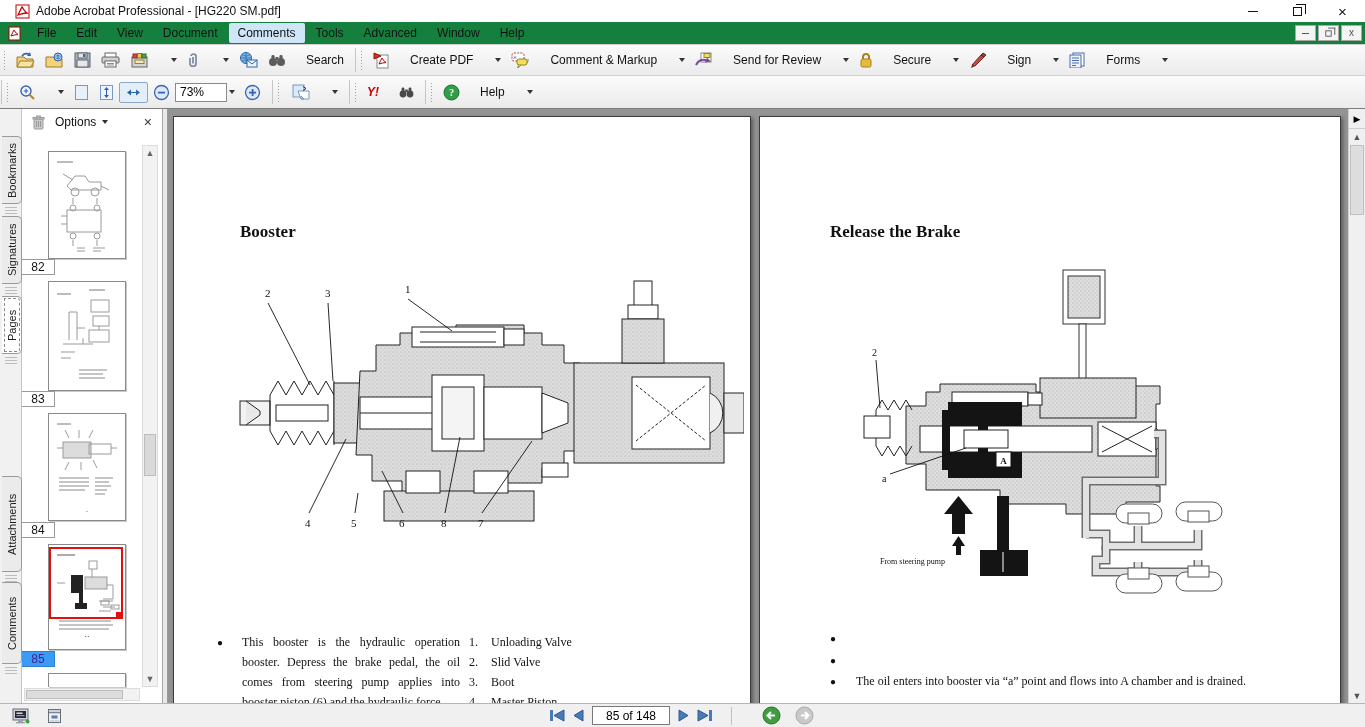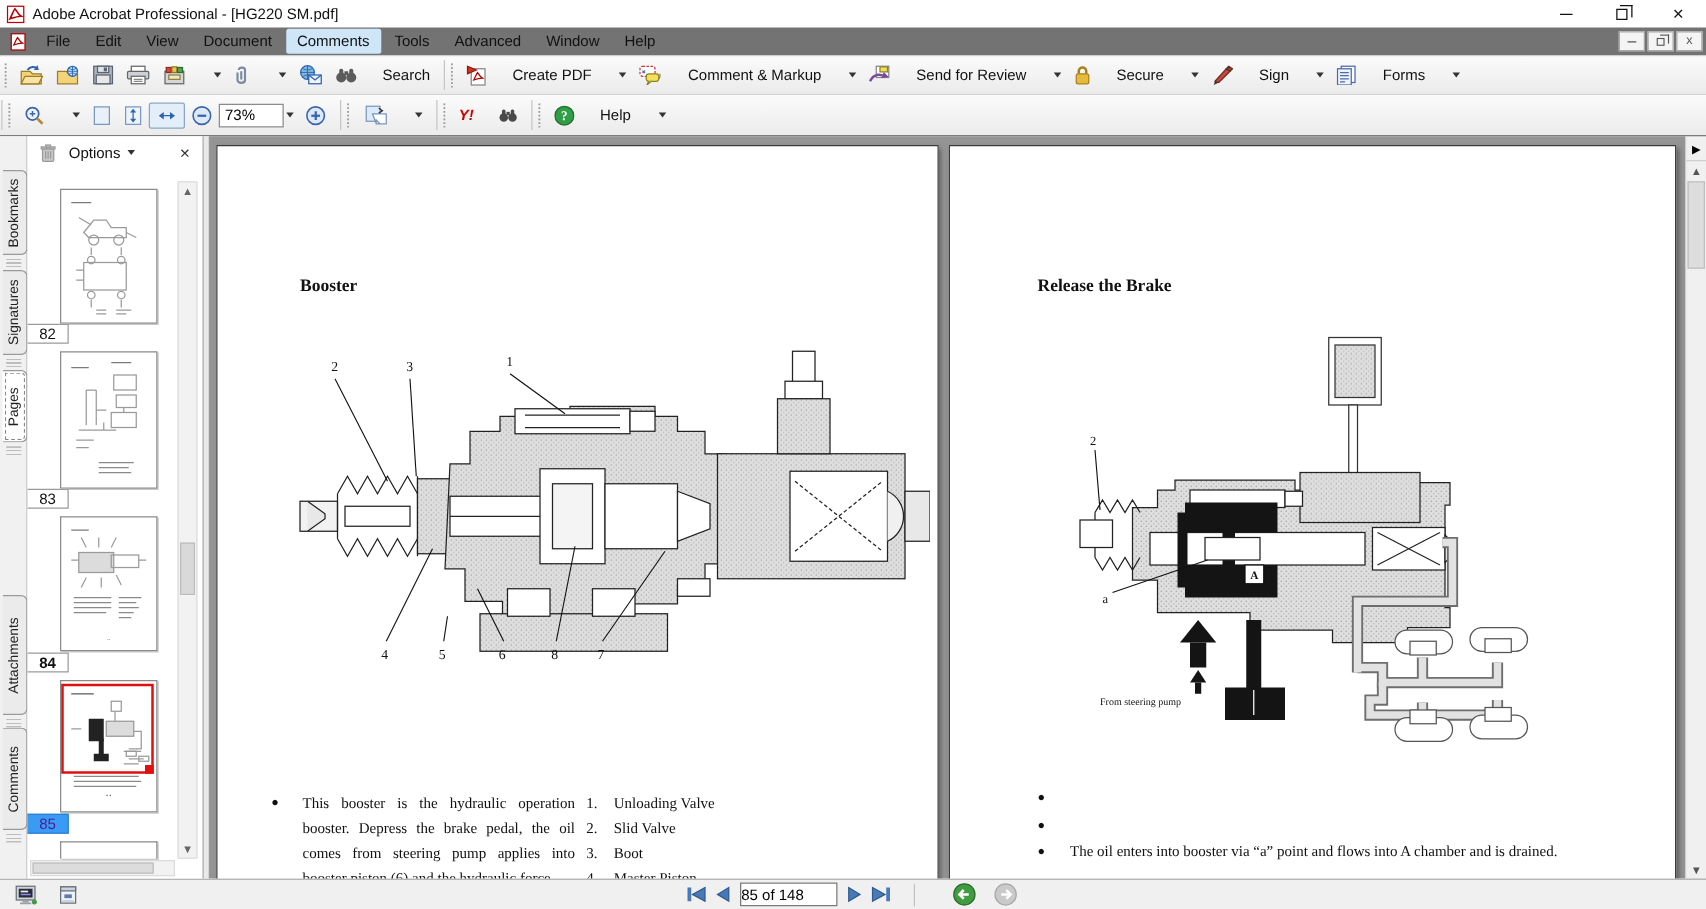--- a/index.html
+++ b/index.html
@@ -1,30 +1,30 @@
 <!DOCTYPE html>
 <html><head>
 <meta charset="utf-8">
 <style>
   * { box-sizing: border-box; margin: 0; padding: 0; }
   html,body { width:1365px; height:727px; overflow:hidden; }
   body { font-family:"Liberation Sans",sans-serif; font-size:12px; background:#fff; color:#111; }
   .window { position:relative; width:1365px; height:727px; background:#fff; }
 
   
-  .titlebar { height:22px; display:flex; align-items:center; padding-left:5px; background:#fff; }
+  .titlebar { height:22px; display:flex; align-items:center; padding-left:15px; background:#fff; }
   .titlebar .title { margin-left:6px; font-size:12px; }
   .win-controls { margin-left:auto; display:flex; height:22px; }
   .win-btn { width:45px; display:flex; align-items:center; justify-content:center; font-size:12px; color:#111; }
   .glyph-min { width:10px; height:1px; background:#111; display:inline-block; }
   .glyph-restore { position:relative; width:9px; height:9px; border:1px solid #111; display:inline-block; }
   .glyph-restore::before { content:""; position:absolute; left:2px; top:-4px; width:9px; height:9px; border:1px solid #111; border-left:none; border-bottom:none; }
 
   
-  .menubar { height:23px; display:flex; align-items:center; background:#737373; border-bottom:1px solid #cfcfcf; padding-left:4px; }
+  .menubar { height:23px; display:flex; align-items:center; background:#15803d; border-bottom:1px solid #cfcfcf; padding-left:4px; }
   .menu-item { padding:3px 9px; margin:0 1px; border-radius:2px; }
   .menu-item.active { background:#cfe6f9; }
   .mdi-controls { margin-left:auto; display:flex; gap:2px; margin-right:3px; }
   .mdi-btn { width:21px; height:16px; border:1px solid #a8a8a8; background:#f4f4f4; display:flex; align-items:center; justify-content:center; color:#555; font-size:10px; line-height:1; }
   .mdi-btn .glyph-min { width:7px; background:#555; }
   .mdi-btn .glyph-restore { width:7px; height:7px; border-color:#555; transform:scale(.9); }
   .mdi-btn .glyph-restore::before { border-color:#555; width:7px; height:7px; }
 
   
   .toolbar { display:flex; align-items:center; background:linear-gradient(#fbfbfb,#ebebeb); border-bottom:1px solid #d2d2d2; }
@@ -67,21 +67,21 @@
   .hscroll { position:absolute; left:2px; right:22px; bottom:2px; height:13px; background:#f2f2f2; border:1px solid #dcdcdc; }
   .hscroll .thumb { position:absolute; left:1px; top:1px; bottom:1px; width:85%; background:#dcdcdc; border:1px solid #bdbdbd; }
 
   .splitter { width:5px; background:#e9e9e9; border-right:1px solid #9a9a9a; flex:none; }
 
   
   .docarea { flex:1; position:relative; background:#949494; overflow:hidden; }
   .page { position:absolute; top:7px; height:720px; background:#fff; border:1px solid #3c3c3c; box-shadow:2px 2px 4px rgba(0,0,0,.4); font-family:"Liberation Serif",serif; }
   .page-left  { left:5px;  width:578px; }
   .page-right { left:591px; width:582px; }
-  .page h2 { font-size:14px; font-weight:bold; position:absolute; }
+  .page h2 { font-size:17px; font-weight:bold; position:absolute; }
   .page-left h2 { left:66px; top:105px; }
   .page-right h2 { left:70px; top:105px; }
   .diagram { position:absolute; }
   .para { position:absolute; left:68px; top:515px; width:218px; font-size:12px; line-height:20px; text-align:justify; }
   .para .bullet { position:absolute; left:-25px; top:1px; font-size:10px; }
   .numlist { position:absolute; left:295px; top:515px; font-size:12px; line-height:20px; }
   .numlist .row { display:flex; }
   .numlist .n { width:22px; }
   .bullets { position:absolute; left:70px; top:511px; font-size:12px; line-height:20.5px; }
   .bullets .row { display:flex; }
@@ -91,21 +91,21 @@
   .pane-scroll { position:absolute; top:0; right:0; bottom:0; width:17px; background:#f0f0f0; border-left:1px solid #cfcfcf; }
   .pane-toggle { height:20px; border-bottom:1px solid #cfcfcf; display:flex; align-items:center; justify-content:center; font-size:9px; color:#000; }
   .pane-scroll .arr { height:15px; display:flex; align-items:center; justify-content:center; color:#555; font-size:9px; }
   .pane-scroll .down { position:absolute; bottom:0; left:0; right:0; }
   .pane-scroll .thumb { position:absolute; top:36px; left:1px; width:14px; height:70px; background:#ddd; border:1px solid #bfbfbf; }
 
   
   .statusbar { position:absolute; left:0; right:0; bottom:0; height:24px; background:#f0f0f0; border-top:1px solid #b5b5b5; display:flex; align-items:center; }
   .sb-icons { display:flex; gap:17px; margin-left:12px; }
   .sb-nav { position:absolute; left:548px; display:flex; align-items:center; gap:7px; }
-  .page-input { width:78px; height:19px; border:1px solid #7a7a7a; text-align:left; font-size:12px; background:#fff; font-family:"Liberation Sans",sans-serif; }
+  .page-input { width:78px; height:19px; border:1px solid #7a7a7a; text-align:center; font-size:12px; background:#fff; font-family:"Liberation Sans",sans-serif; }
   .sb-sep { width:1px; height:18px; background:#c2c2c2; margin-left:10px; }
   .sb-history { position:absolute; left:762px; display:flex; gap:14px; align-items:center; }
 
   .mini-sketch { stroke:#9a9a9a; fill:none; stroke-width:1; }
   text { font-family:"Liberation Serif",serif; }
 </style>
 </head>
 <body>
 
 <div class="window">
@@ -475,21 +475,21 @@
               <line x1="10" y1="76" x2="36" y2="76"></line>
             <line x1="46" y1="64" x2="64" y2="64"></line>
               <line x1="46" y1="68" x2="60" y2="68"></line>
               <line x1="46" y1="72" x2="62" y2="72"></line>
               <line x1="46" y1="76" x2="58" y2="76"></line>
               <line x1="46" y1="80" x2="56" y2="80"></line>
           </g>
           <text x="38" y="98" font-size="6" fill="#777" text-anchor="middle">..</text>
         </svg>
       </div>
-      <div class="thumb-label" style="top:413px;font-weight:bold;">84</div>
+      <div class="thumb-label" style="top:413px;">84</div>
 
       <div class="thumb-box" style="top:435px; height:106px;">
         <svg width="76" height="104" viewBox="0 0 76 104">
           <line x1="8" y1="10" x2="26" y2="10" stroke="#5a5a5a"></line>
           <g class="mini-sketch">
             <rect x="40" y="16" width="8" height="8"></rect>
               <line x1="43" y1="24" x2="43" y2="32"></line>
             <rect x="36" y="32" width="22" height="12" fill="#dcdcdc"></rect>
             <path d="M8 38 h8"></path>
           </g>

